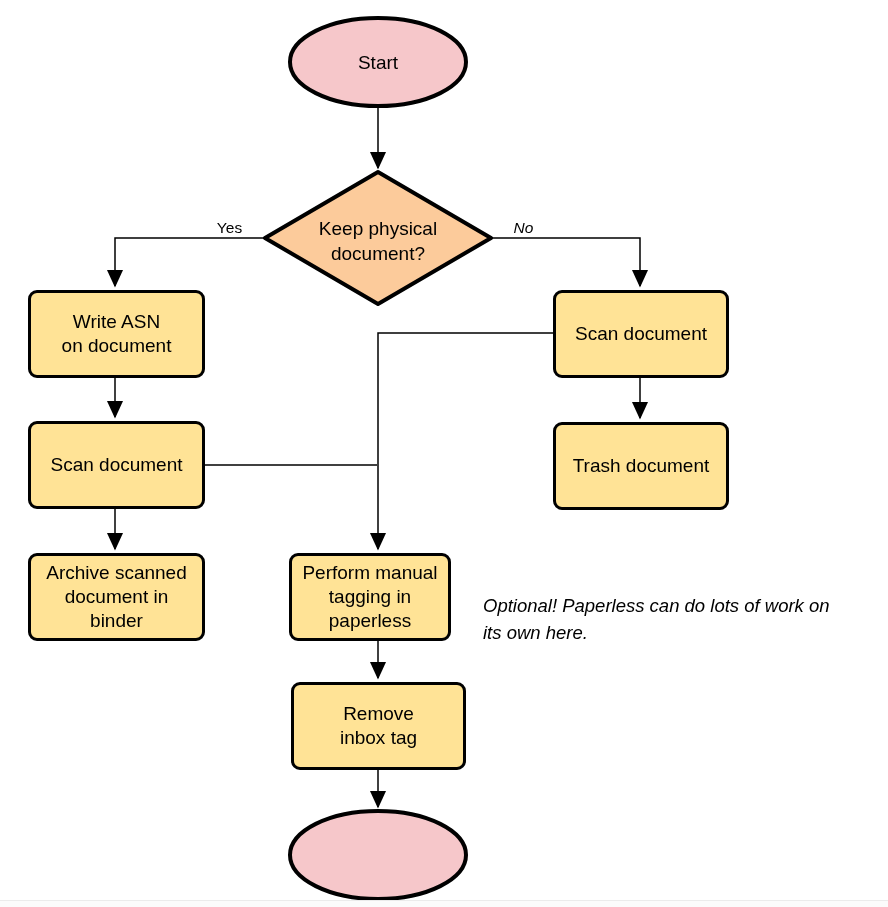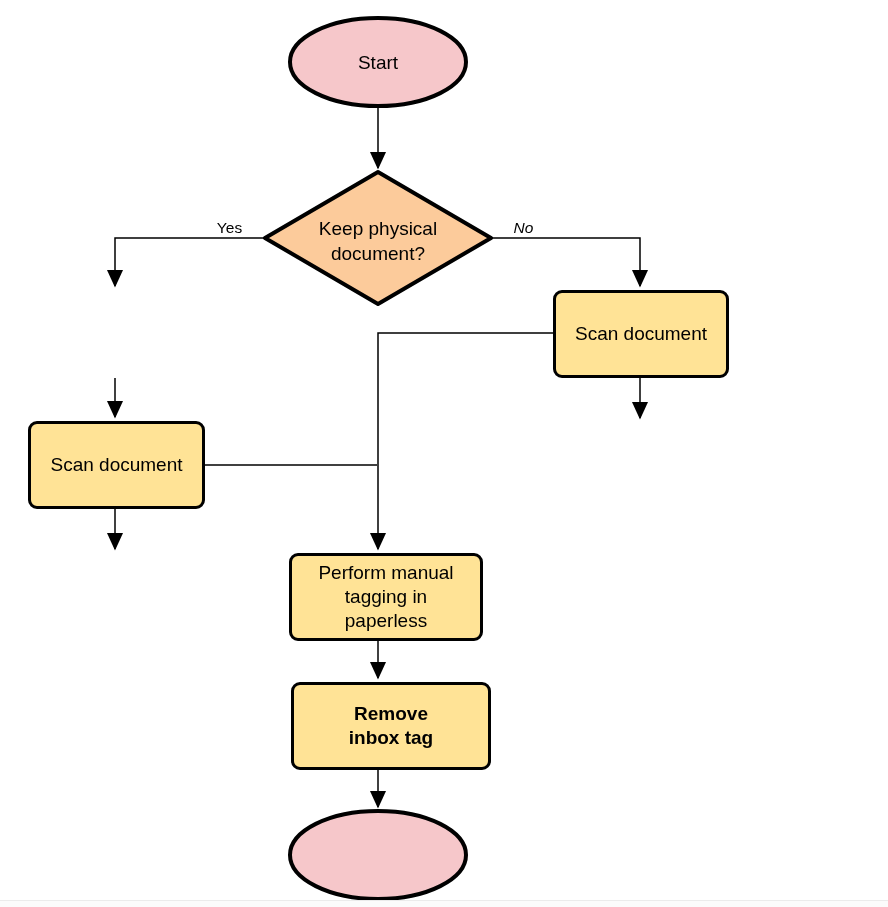--- a/index.html
+++ b/index.html
@@ -63,22 +63,22 @@
     height: 6px;
     background: #fbfbfb;
     border-top: 1px solid #ebebeb;
   }
   
   #n-write-asn  { left: 28px;  top: 290px; width: 177px; height: 88px; }
   #n-scan-left  { left: 28px;  top: 421px; width: 177px; height: 88px; }
   #n-archive    { left: 28px;  top: 553px; width: 177px; height: 88px; }
   #n-scan-right { left: 553px; top: 290px; width: 176px; height: 88px; }
   #n-trash      { left: 553px; top: 422px; width: 176px; height: 88px; }
-  #n-perform    { left: 289px; top: 553px; width: 194px; height: 88px; }
-  #n-remove     { left: 291px; top: 682px; width: 200px; height: 88px; font-weight: bold; }
+  #n-perform    { left: 289px; top: 553px; width: 162px; height: 88px; }
+  #n-remove     { left: 291px; top: 682px; width: 175px; height: 88px; }
   #lbl-start    { left: 290px; top: 18px;  width: 176px; height: 88px; }
   #lbl-end      { left: 290px; top: 812px; width: 176px; height: 87px; }
   #lbl-decision { left: 278px; top: 197px; width: 200px; height: 88px; }
   #lbl-yes      { left: 205px; top: 211px; width: 45px; }
   #lbl-no       { left: 499px; top: 211px; width: 45px; font-style: italic; }
 </style>
 </head>
 <body>
 
 <div class="canvas">
@@ -101,30 +101,38 @@
       <path d="M204,465 L377,465"></path>
       <path d="M378,641 L378,678" marker-end="url(#arrow)"></path>
       <path d="M378,769 L378,807" marker-end="url(#arrow)"></path>
     </g>
 
     <ellipse cx="378" cy="62" rx="88" ry="44" fill="#F6C7CA" stroke="#000000" stroke-width="4"></ellipse>
     <polygon points="378,172 491,238 378,304 265,238" fill="#FCCB9B" stroke="#000000" stroke-width="4" stroke-linejoin="round"></polygon>
     <ellipse cx="378" cy="855" rx="88" ry="44" fill="#F6C7CA" stroke="#000000" stroke-width="4"></ellipse>
   </svg>
 
+  <div class="node" id="n-write-asn">Write ASN
+on document</div>
   <div class="node" id="n-scan-left">Scan document</div>
+  <div class="node" id="n-archive">Archive scanned
+document in
+binder</div>
   <div class="node" id="n-scan-right">Scan document</div>
+  <div class="node" id="n-trash">Trash document</div>
   <div class="node" id="n-perform">Perform manual
 tagging in
 paperless</div>
   <div class="node" id="n-remove">Remove
 inbox tag</div>
 
   <div class="shape-label" id="lbl-decision">Keep physical
 document?</div>
   <div class="shape-label" id="lbl-start">Start</div>
 
   <div class="edge-label" id="lbl-yes">Yes</div>
   <div class="edge-label" id="lbl-no">No</div>
 
+  <div class="annotation">Optional! Paperless can do lots of work on
+its own here.</div>
 
   <div class="bottom-strip"></div>
 </div>
 
 </body></html>

